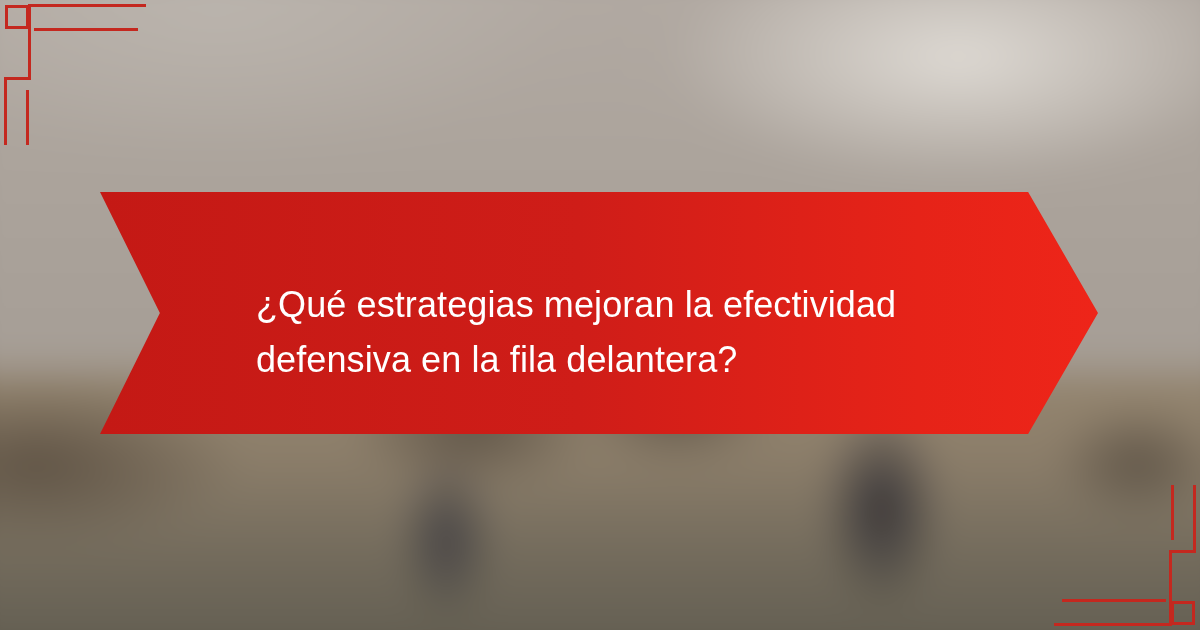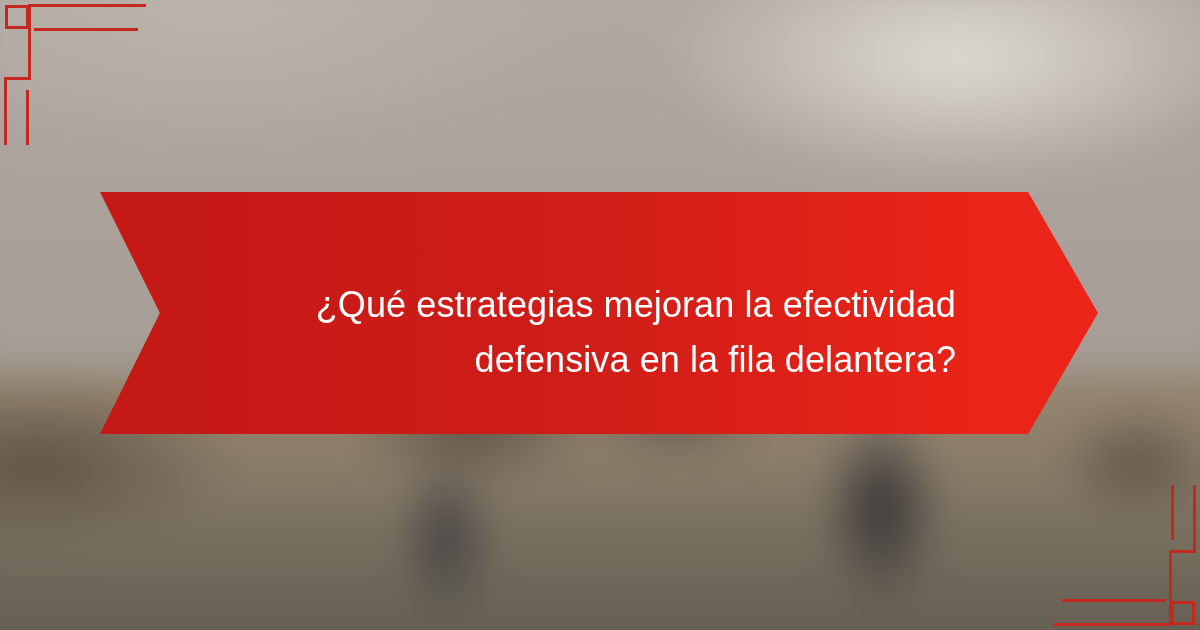--- a/index.html
+++ b/index.html
@@ -113,21 +113,21 @@
     display: flex;
     align-items: center;
     justify-content: center;
   }
 
   .banner-text {
     color: #ffffff;
     font-size: 36px;
     line-height: 1.52;
     font-weight: 400;
-    text-align: right;
+    text-align: left;
     letter-spacing: 0.1px;
     max-width: 700px;
     font-stretch: condensed;
     padding-left: 22px;
     padding-right: 8px;
     margin-top: 40px;
   }
 </style>
 </head>
 <body>

